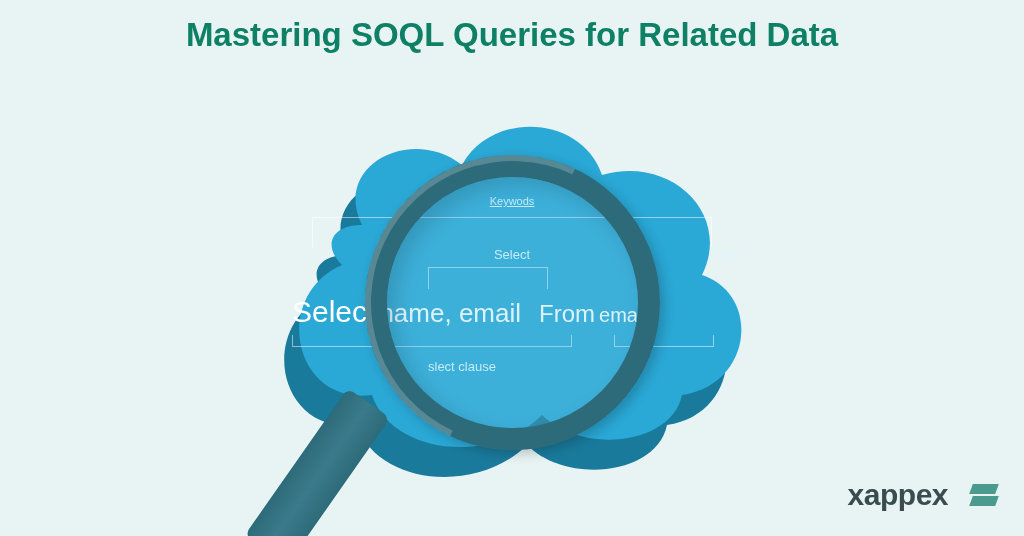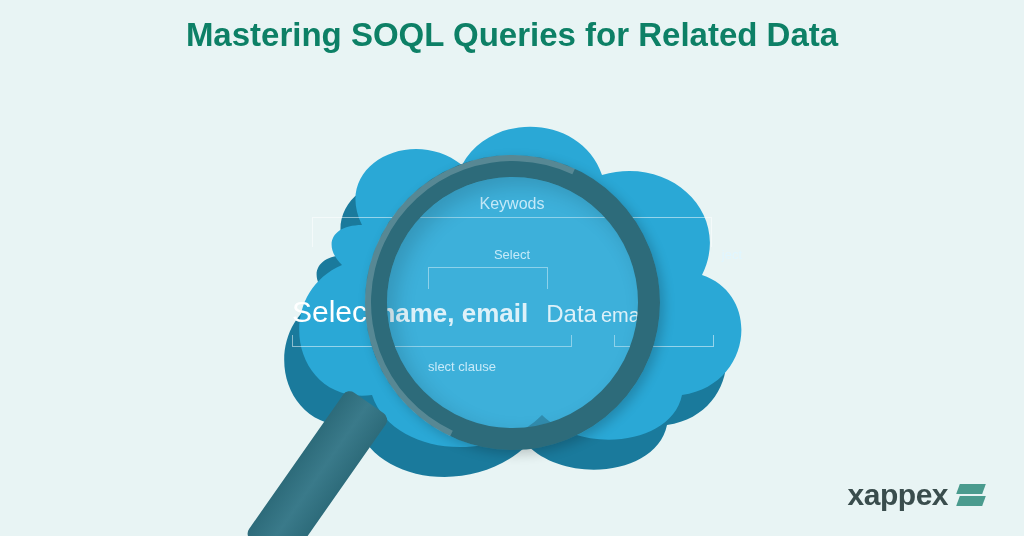--- a/index.html
+++ b/index.html
@@ -43,21 +43,22 @@
     right: 60px;
     color: #e0f6ff;
     font-size: 13px;
     text-align: center;
   }
   .label-keywords {
     position: absolute;
     top: 0;
     left: 50%;
     transform: translateX(-50%);
-    font-size: 16px;
+    font-size: 11px;
+    text-decoration: underline;
   }
   .bracket-outer {
     position: absolute;
     top: 22px;
     left: 20px;
     right: 20px;
     height: 30px;
     border: 1px solid rgba(255,255,255,0.5);
     border-bottom: none;
   }
@@ -92,21 +93,21 @@
     align-items: baseline;
     gap: 4px;
     color: #ffffff;
     font-weight: 300;
   }
   .q-keyword {
     font-size: 30px;
   }
   .q-fields {
     font-size: 26px;
-    font-weight: 700;
+    font-weight: 400;
   }
   .q-keyword2 {
     font-size: 24px;
     margin-left: 14px;
   }
   .q-object {
     font-size: 20px;
   }
   .underline-box-left {
     position: absolute;
@@ -168,20 +169,21 @@
     transform-origin: top center;
     border-radius: 8px;
   }
   .logo {
     position: absolute;
     bottom: 24px;
     right: 40px;
     display: flex;
     align-items: center;
     gap: 10px;
+    text-align: center;
   }
   .logo-text {
     font-size: 30px;
     font-weight: 600;
     color: #3a4d4d;
     letter-spacing: -0.5px;
   }
   .logo-mark {
     width: 26px;
     height: 26px;
@@ -228,21 +230,21 @@
   <div class="query-labels">
     <div class="label-keywords">Keywods</div>
     <div class="bracket-outer"></div>
     <div class="label-fields">Select</div>
     <div class="bracket-fields"></div>
     <div class="label-object">ject</div>
 
     <div class="query-text">
       <span class="q-keyword">Select</span>
       <span class="q-fields">name, email</span>
-      <span class="q-keyword2">Data</span>
+      <span class="q-keyword2">From</span>
       <span class="q-object">email</span>
     </div>
 
     <div class="underline-box-left"></div>
     <div class="underline-box-right"></div>
     <div class="label-clause">slect clause</div>
   </div>
 </div>
 
 <div class="magnifier">

